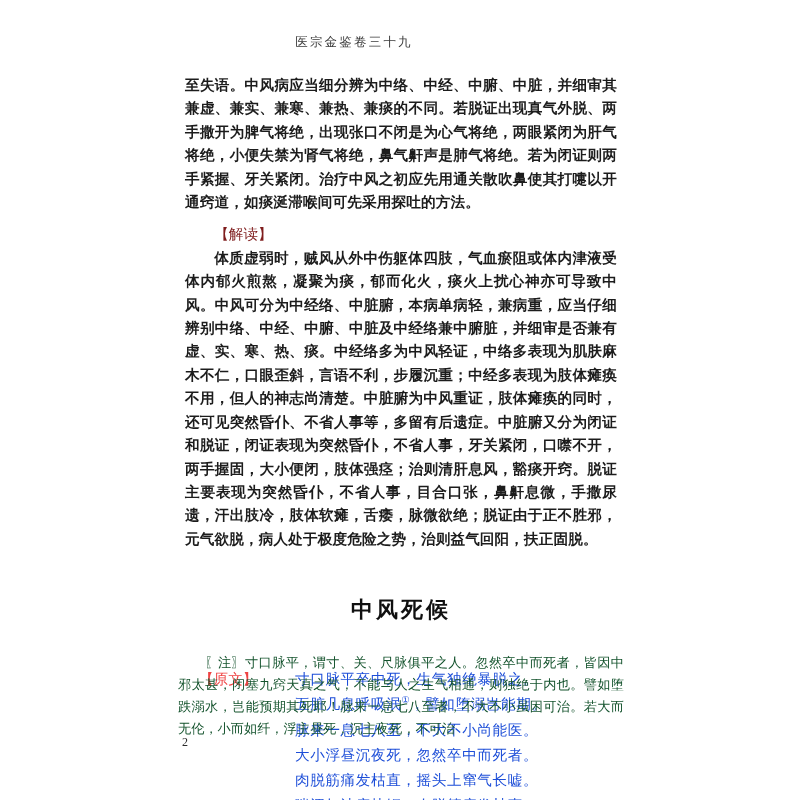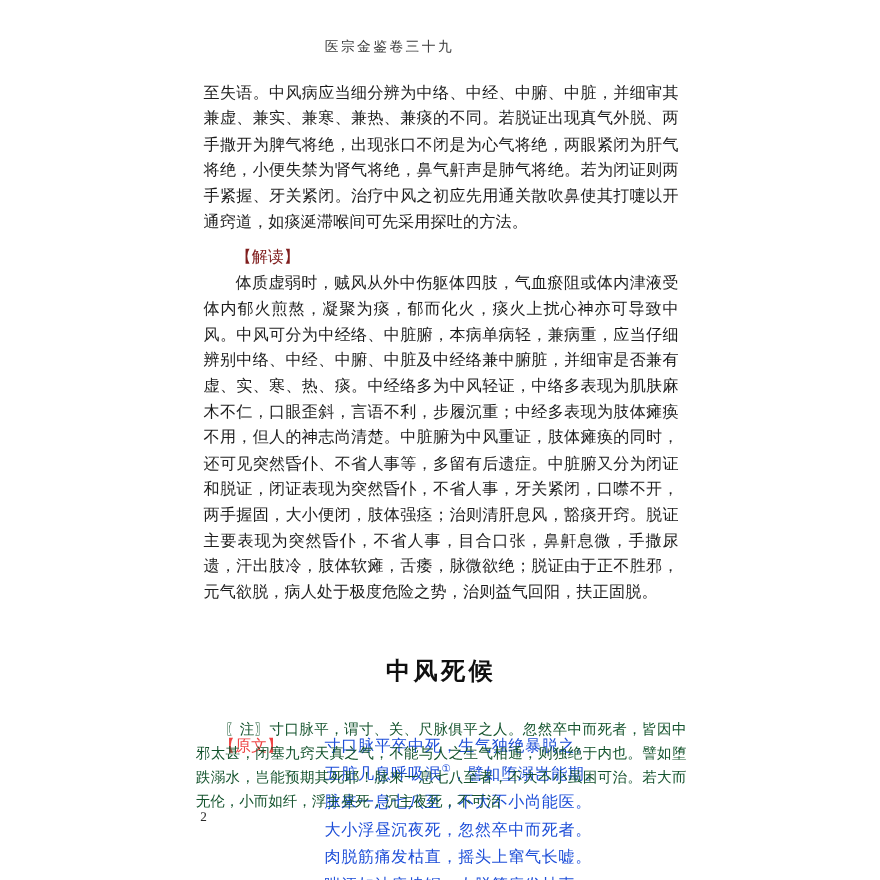--- a/index.html
+++ b/index.html
@@ -44,20 +44,21 @@
   }
 
   p.body-text {
     margin: 0;
     font-size: 14.6px;
     line-height: 23.4px;
     text-align: justify;
     text-justify: inter-ideograph;
     letter-spacing: 0.15px;
     color: #1c1c1c;
+    font-weight: bold;
   }
   p.indent2 {
     text-indent: 2em;
   }
 
   .gap-sm { height: 9px; }
 
   
   .label-line {
     margin: 0;

